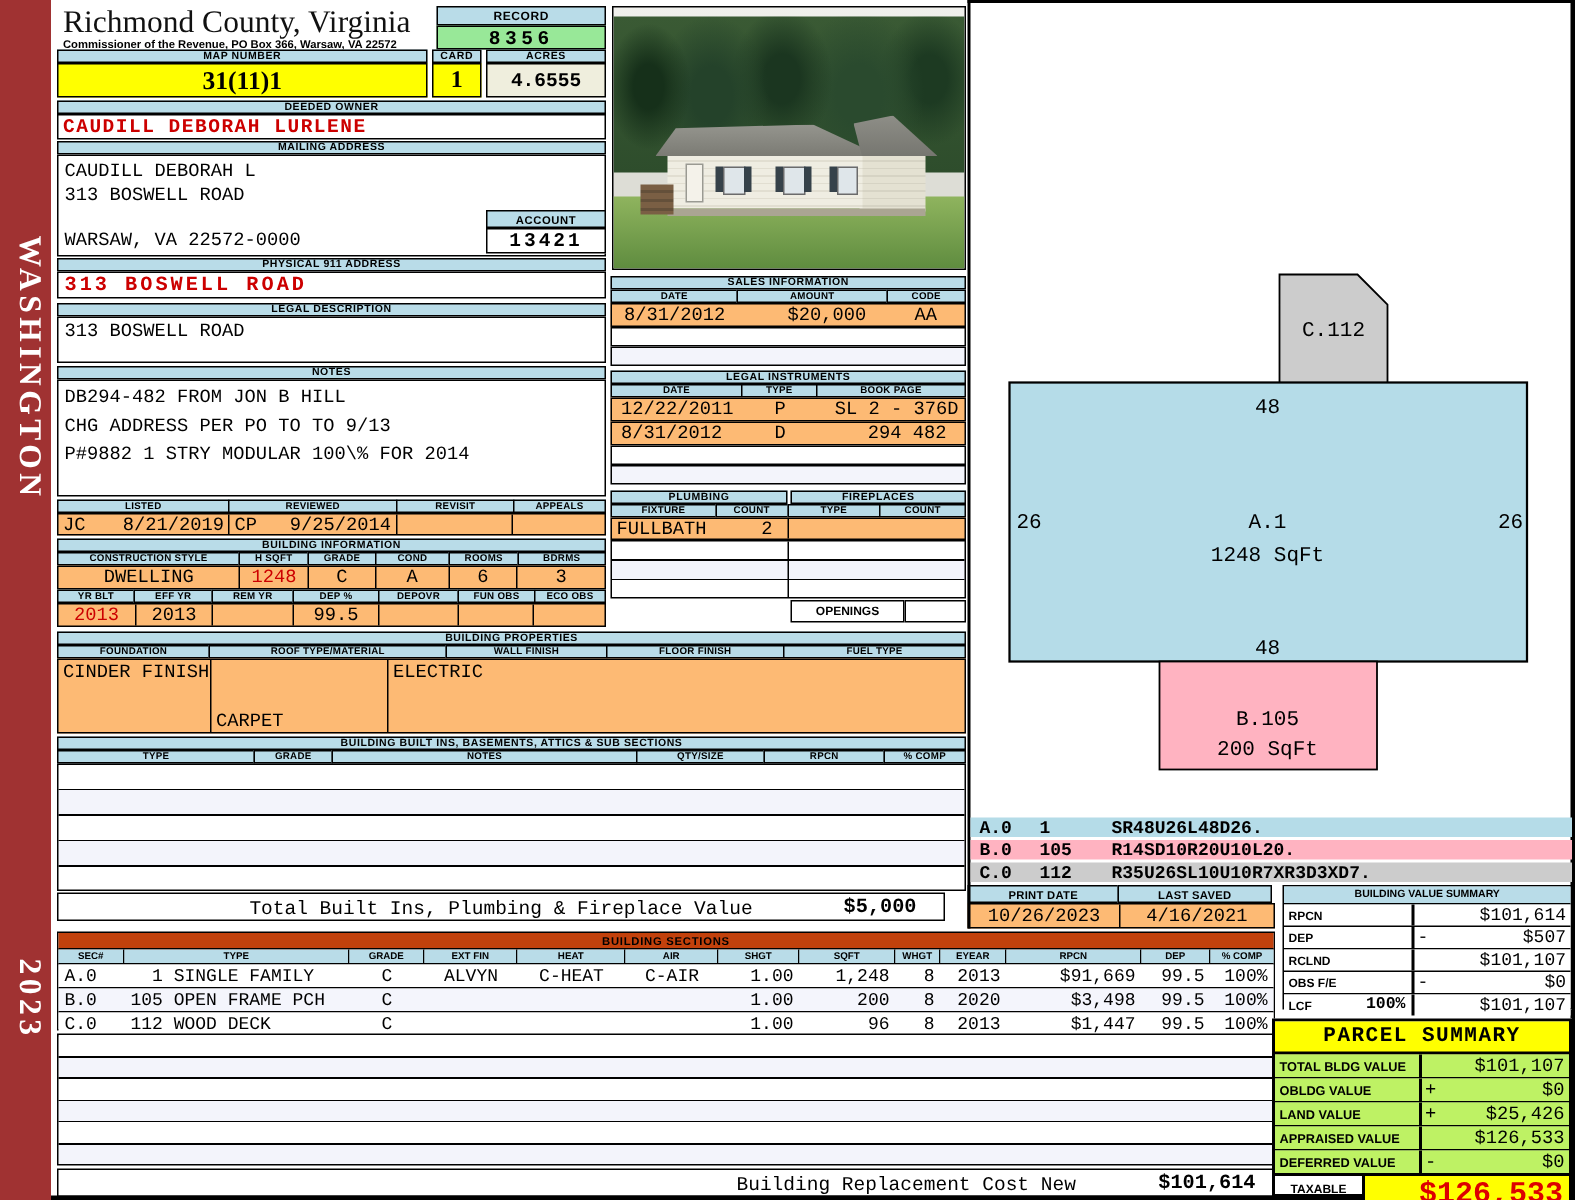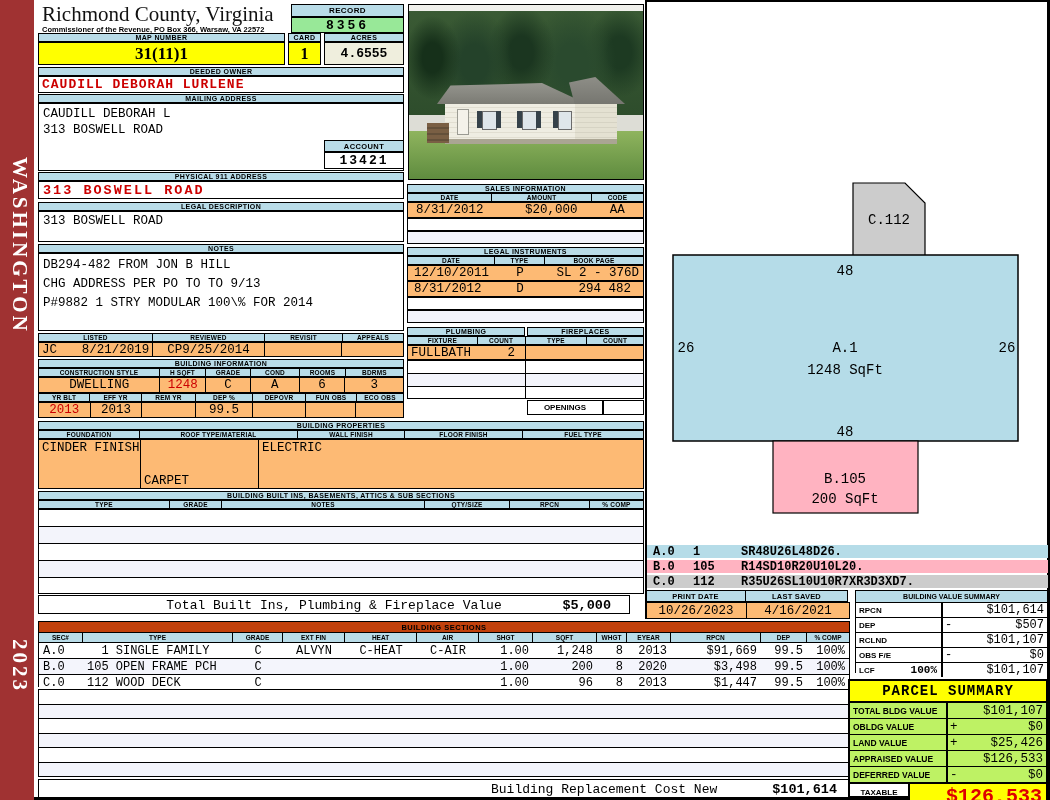--- a/index.html
+++ b/index.html
@@ -74,20 +74,21 @@
   <div class="box" style="left:288px;top:42px;width:33px;height:23px;background:#ffff00;display:flex;align-items:center;justify-content:center;font:600 16px 'Liberation Serif',serif">1</div>
   <div class="box m" style="left:324px;top:42px;width:80px;height:23px;background:#efeedd;display:flex;align-items:center;justify-content:center;font-weight:bold;font-size:13px">4.6555</div>
 
   <div class="bar" style="left:38px;top:67px;width:366px">DEEDED OWNER</div>
   <div class="box m red" style="left:38px;top:76px;width:366px;height:17px;display:flex;align-items:center;padding-left:3px;font-size:13px;letter-spacing:1px">CAUDILL DEBORAH LURLENE</div>
 
   <div class="bar" style="left:38px;top:94px;width:366px">MAILING ADDRESS</div>
   <div class="box m" style="left:38px;top:103px;width:366px;height:68px;font-size:12.5px;line-height:16px;padding:2px 4px">
     <div>CAUDILL DEBORAH L</div>
     <div>313 BOSWELL ROAD</div>
+    <div style="margin-top:14px">WARSAW, VA 22572-0000</div>
   </div>
   <div class="bar" style="left:324px;top:140px;width:80px;height:12px;font-size:7.5px">ACCOUNT</div>
   <div class="box m" style="left:324px;top:152px;width:80px;height:17px;display:flex;align-items:center;justify-content:center;font-weight:bold;font-size:13px;letter-spacing:2px">13421</div>
 
   <div class="bar" style="left:38px;top:172px;width:366px">PHYSICAL 911 ADDRESS</div>
   <div class="box m red" style="left:38px;top:181px;width:366px;height:18px;display:flex;align-items:center;padding-left:4px;font-size:13.5px;letter-spacing:2px">313 BOSWELL ROAD</div>
 
   <div class="bar" style="left:38px;top:202px;width:366px">LEGAL DESCRIPTION</div>
   <div class="box m" style="left:38px;top:211px;width:366px;height:31px;font-size:12.5px;padding:2px 4px">313 BOSWELL ROAD</div>
 
@@ -99,21 +100,21 @@
   </div>
 
   <div class="hrow" style="left:38px;top:333px;width:366px">
     <span class="hc" style="width:115px">LISTED</span>
     <span class="hc" style="width:113px">REVIEWED</span>
     <span class="hc" style="width:79px">REVISIT</span>
     <span class="hc" style="width:62px">APPEALS</span>
   </div>
   <div class="drow" style="left:38px;top:342px;width:366px;height:15px">
     <span class="dc" style="width:115px;justify-content:space-between"><i style="font-style:normal">JC</i><i style="font-style:normal">8/21/2019</i></span>
-    <span class="dc" style="width:112px;justify-content:center"><i style="font-style:normal">CP</i><i style="font-style:normal">9/25/2014</i></span>
+    <span class="dc" style="width:112px;justify-content:space-between"><i style="font-style:normal">CP</i><i style="font-style:normal">9/25/2014</i></span>
     <span class="dc" style="width:78px"></span>
     <span class="dc" style="width:61px"></span>
   </div>
 
   <div class="bar" style="left:38px;top:359px;width:366px">BUILDING INFORMATION</div>
   <div class="hrow" style="left:38px;top:368px;width:366px">
     <span class="hc" style="width:122px">CONSTRUCTION STYLE</span>
     <span class="hc" style="width:47px">H SQFT</span>
     <span class="hc" style="width:46px">GRADE</span>
     <span class="hc" style="width:50px">COND</span>
@@ -188,21 +189,21 @@
   <div class="box" style="left:407px;top:218px;width:237px;height:13px"></div>
   <div class="box" style="left:407px;top:231px;width:237px;height:13px;background:#f3f4fb"></div>
 
   <div class="bar" style="left:407px;top:247px;width:237px">LEGAL INSTRUMENTS</div>
   <div class="hrow" style="left:407px;top:256px;width:237px">
     <span class="hc" style="width:88px">DATE</span>
     <span class="hc" style="width:51px">TYPE</span>
     <span class="hc" style="width:100px">BOOK PAGE</span>
   </div>
   <div class="drow" style="left:407px;top:265px;width:237px;height:16px">
-    <span class="dc" style="width:88px;border-right:0;padding-left:6px">12/10/2011</span>
+    <span class="dc" style="width:88px;border-right:0;padding-left:6px">12/22/2011</span>
     <span class="dc cen" style="width:50px;border-right:0">P</span>
     <span class="dc rgt" style="width:99px;border-right:0;padding-right:4px">SL 2 - 376D</span>
   </div>
   <div class="drow" style="left:407px;top:281px;width:237px;height:16px">
     <span class="dc" style="width:88px;border-right:0;padding-left:6px">8/31/2012</span>
     <span class="dc cen" style="width:50px;border-right:0">D</span>
     <span class="dc rgt" style="width:99px;border-right:0;padding-right:12px">294 482</span>
   </div>
   <div class="box" style="left:407px;top:297px;width:237px;height:13px"></div>
   <div class="box" style="left:407px;top:310px;width:237px;height:13px;background:#f3f4fb"></div>

